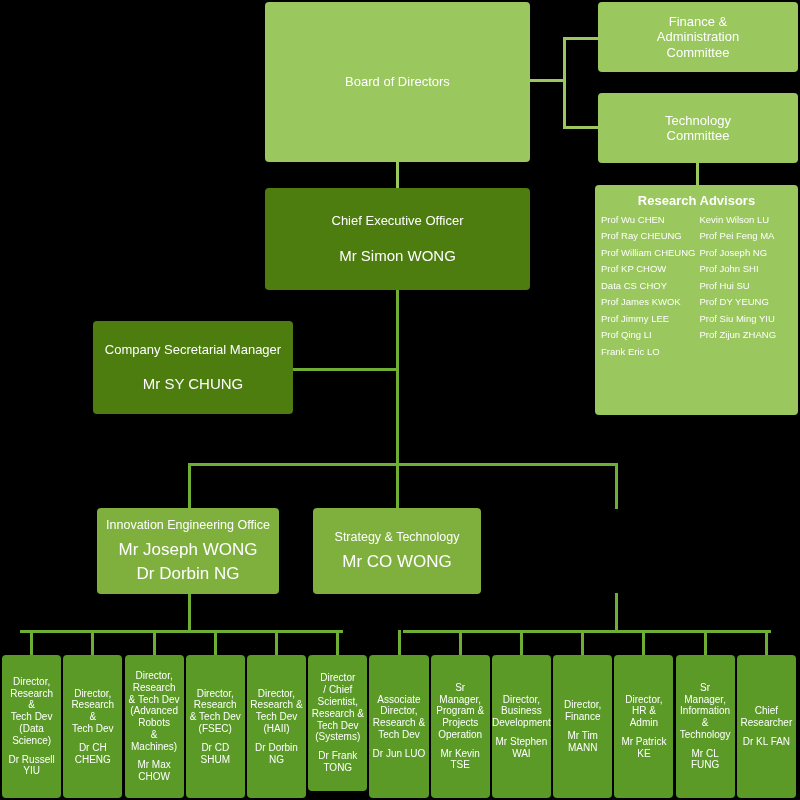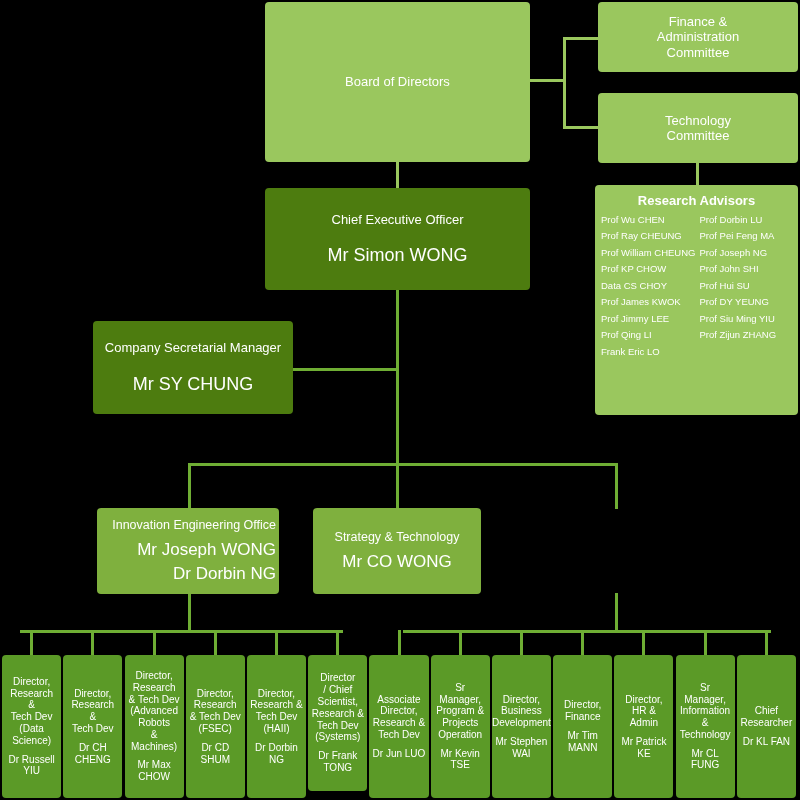--- a/index.html
+++ b/index.html
@@ -53,21 +53,21 @@
 
   
   .tier-top    { background: #9ac75e; }
   .tier-exec   { background: #4d7c0f; }
   .tier-mid    { background: #7fb03e; }
   .tier-leaf   { background: #5b9a27; }
 
   
   .tier-top .title   { font-size: 13px; }
   .tier-exec .title  { font-size: 13px; }
-  .tier-exec .person { font-size: 18px; margin-top: 18px; }
+  .tier-exec .person { font-size: 15px; margin-top: 18px; }
   .tier-mid .title   { font-size: 12.5px; }
   .tier-mid .person  { font-size: 17px; margin-top: 7px; }
   .tier-leaf .title  { font-size: 10px; }
   .tier-leaf .person { font-size: 10px; margin-top: 7px; }
 
   
   #advisors {
     position: absolute;
     box-sizing: border-box;
     border-radius: 4px;
@@ -165,21 +165,21 @@
           <div class="adv-name">Prof Ray CHEUNG</div>
           <div class="adv-name">Prof William CHEUNG</div>
           <div class="adv-name">Prof KP CHOW</div>
           <div class="adv-name">Data CS CHOY</div>
           <div class="adv-name">Prof James KWOK</div>
           <div class="adv-name">Prof Jimmy LEE</div>
           <div class="adv-name">Prof Qing LI</div>
           <div class="adv-name">Frank Eric LO</div>
         </div>
       <div class="adv-col" id="adv-col-right">
-          <div class="adv-name">Prof Dorbin LU</div>
+          <div class="adv-name">Kevin Wilson LU</div>
           <div class="adv-name">Prof Pei Feng MA</div>
           <div class="adv-name">Prof Joseph NG</div>
           <div class="adv-name">Prof John SHI</div>
           <div class="adv-name">Prof Hui SU</div>
           <div class="adv-name">Prof DY YEUNG</div>
           <div class="adv-name">Prof Siu Ming YIU</div>
           <div class="adv-name">Prof Zijun ZHANG</div>
         </div>
     </div>
   </div>
@@ -187,21 +187,21 @@
   <div class="node tier-exec" style="left:265px; top:188px; width:265px; height:102px;">
     <div class="title">Chief Executive Officer</div>
     <div class="person">Mr Simon WONG</div>
   </div>
 
   <div class="node tier-exec" style="left:93px; top:321px; width:200px; height:93px;">
     <div class="title">Company Secretarial Manager</div>
     <div class="person">Mr SY CHUNG</div>
   </div>
 
-  <div class="node tier-mid" style="left:97px; top:508px; width:182px; height:86px;align-items:flex-end;">
+  <div class="node tier-mid" style="left:97px; top:508px; width:182px; height:86px;">
     <div class="title">Innovation Engineering Office</div>
     <div class="person">Mr Joseph WONG</div>
     <div class="person" style="margin-top:4px;">Dr Dorbin NG</div>
   </div>
 
   <div class="node tier-mid" style="left:313px; top:508px; width:168px; height:86px;">
     <div class="title">Strategy &amp; Technology</div>
     <div class="person">Mr CO WONG</div>
   </div>
 

